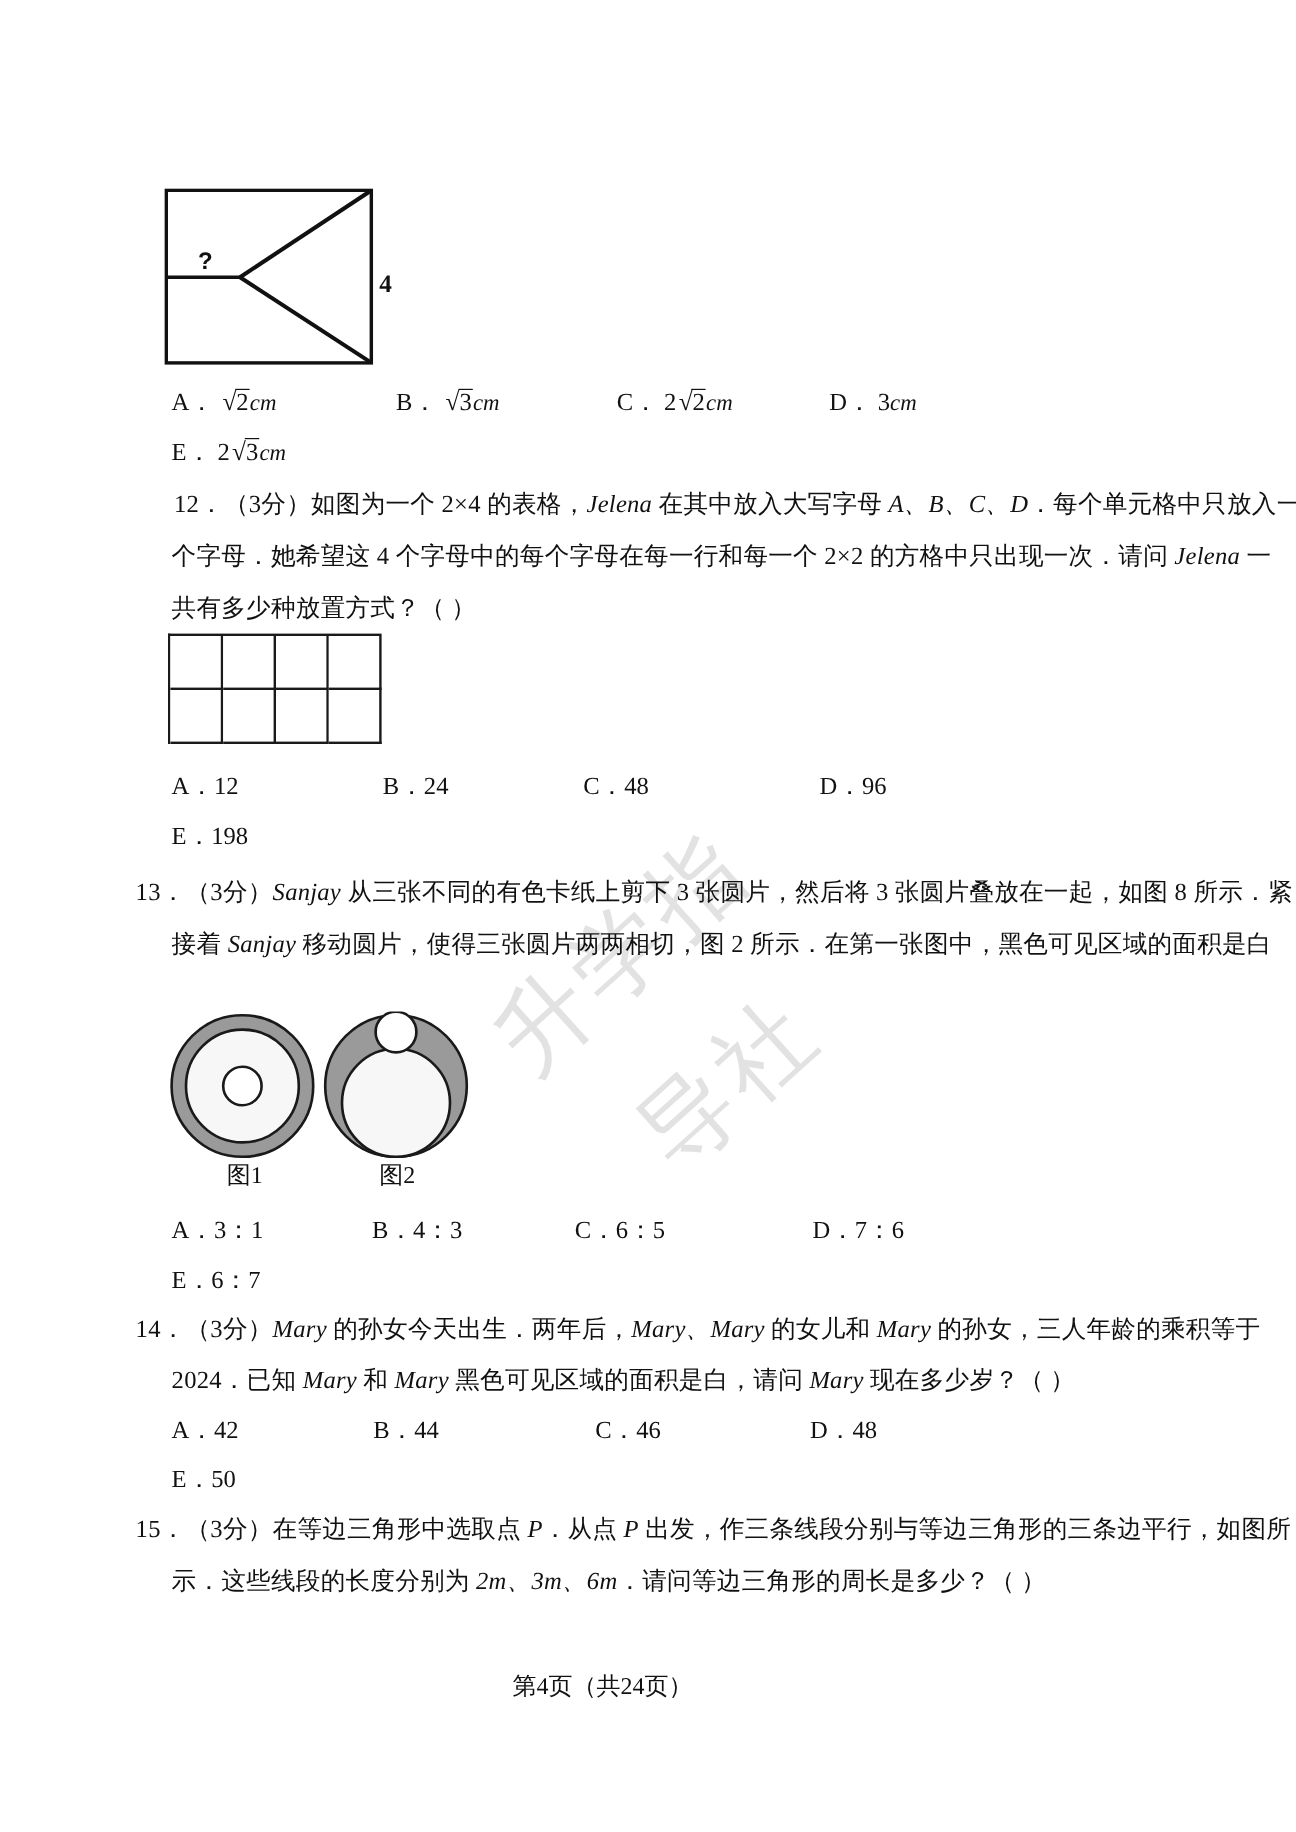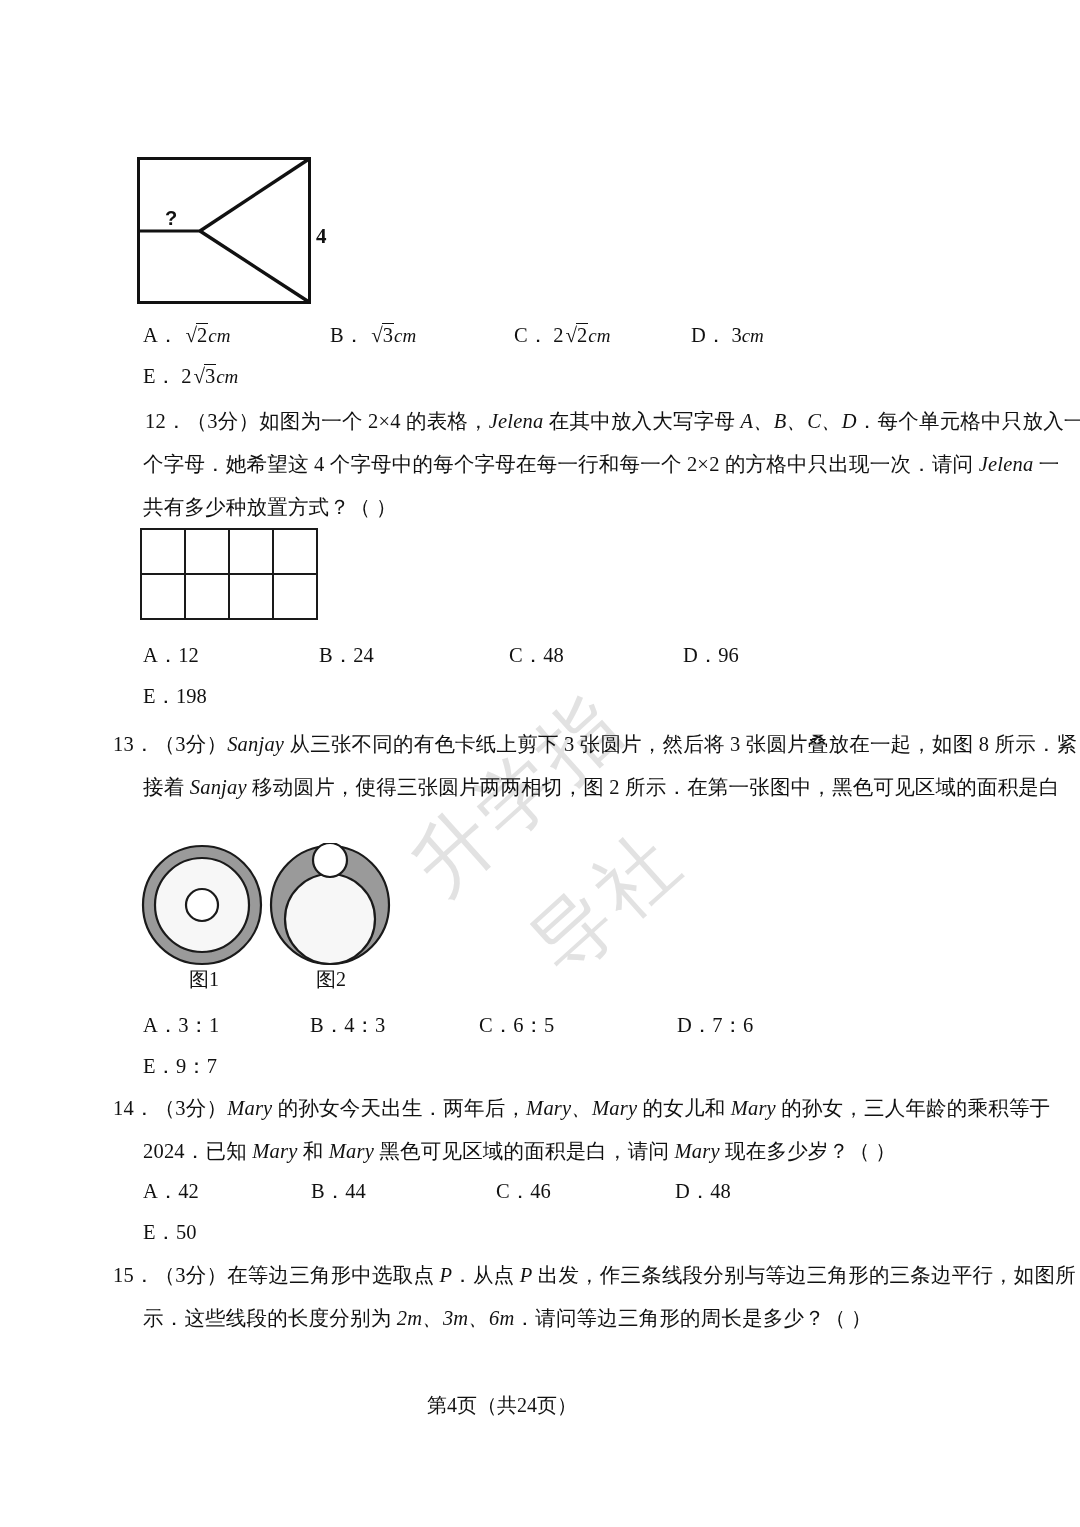--- a/index.html
+++ b/index.html
@@ -214,21 +214,21 @@
       <div></div>
       <div></div>
       <div></div>
       <div></div>
       <div></div>
     </div>
 
     <div class="optrow" style="left:143px; top:641px;">
       <span class="opt" style="left:0;"><span>A．</span><span>12</span></span>
       <span class="opt" style="left:176px;"><span>B．</span><span>24</span></span>
-      <span class="opt" style="left:366px;"><span>C．</span><span>48</span></span>
+      <span class="opt" style="left:343px;"><span>C．</span><span>48</span></span>
       <span class="opt" style="left:540px;"><span>D．</span><span>96</span></span>
     </div>
     <div class="optrow" style="left:143px; top:682px;">
       <span class="opt" style="left:0;"><span>E．</span><span>198</span></span>
     </div>
 
     <div class="qline" style="left:113px; top:731px;">
       <span>13．（3分）</span><i>Sanjay</i><span> 从三张不同的有色卡纸上剪下 3 张圆片，然后将 3 张圆片叠放在一起，如图 8 所示．紧</span>
     </div>
     <div class="qline" style="left:143px; top:774px;">
@@ -250,21 +250,21 @@
     <span class="figcap" style="left:189px; top:966px;">图1</span>
     <span class="figcap" style="left:316px; top:966px;">图2</span>
 
     <div class="optrow" style="left:143px; top:1011px;">
       <span class="opt" style="left:0;"><span>A．</span><span>3：1</span></span>
       <span class="opt" style="left:167px;"><span>B．</span><span>4：3</span></span>
       <span class="opt" style="left:336px;"><span>C．</span><span>6：5</span></span>
       <span class="opt" style="left:534px;"><span>D．</span><span>7：6</span></span>
     </div>
     <div class="optrow" style="left:143px; top:1052px;">
-      <span class="opt" style="left:0;"><span>E．</span><span>9：7</span></span>
+      <span class="opt" style="left:0;"><span>E．</span><span>6：7</span></span>
     </div>
 
     <div class="qline" style="left:113px; top:1095px;">
       <span>14．（3分）</span><i>Mary</i><span> 的孙女今天出生．两年后，</span><i>Mary、Mary</i><span> 的女儿和 </span><i>Mary</i><span> 的孙女，三人年龄的乘积等于</span>
     </div>
     <div class="qline" style="left:143px; top:1138px;">
       <span>2024．已知 </span><i>Mary</i><span> 和 </span><i>Mary</i><span> 黑色可见区域的面积是白，请问 </span><i>Mary</i><span> 现在多少岁？（        ）</span>
     </div>
 
     <div class="optrow" style="left:143px; top:1177px;">

